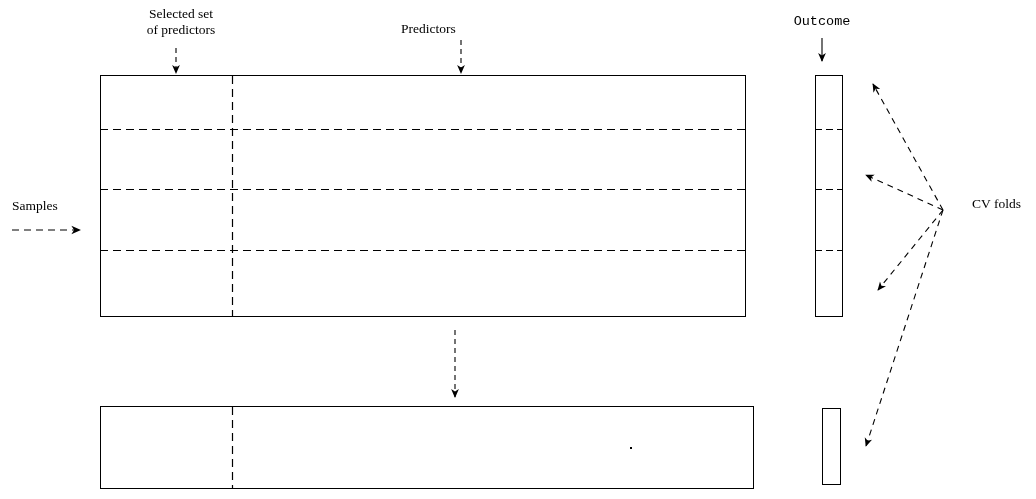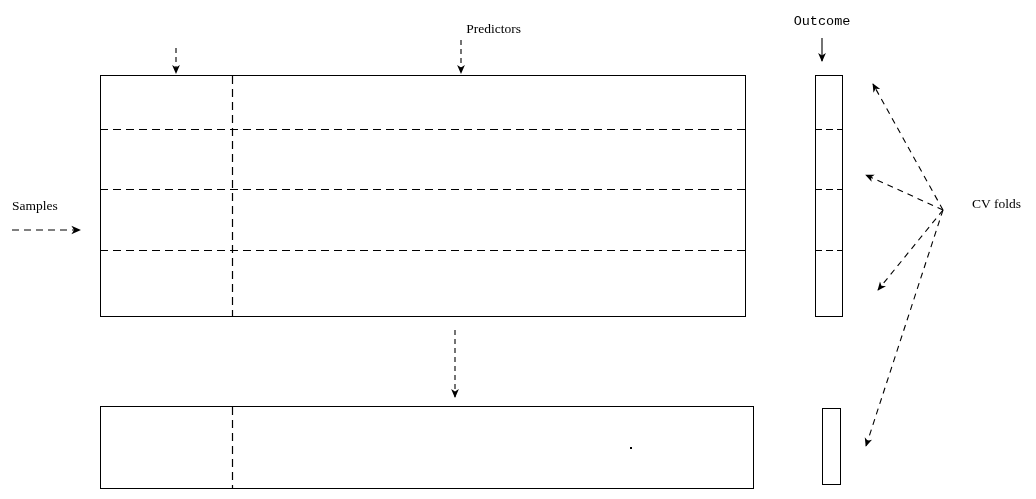--- a/index.html
+++ b/index.html
@@ -38,21 +38,21 @@
   #label-selected-set {
     left: 126px;
     top: 6px;
     width: 110px;
     text-align: center;
   }
   #label-predictors {
     left: 401px;
     top: 21px;
     width: 120px;
-    text-align: right;
+    text-align: left;
   }
   #label-outcome {
     left: 762px;
     top: 14px;
     width: 120px;
     text-align: center;
     font-family: Liberation Mono, monospace;
   }
   #label-samples {
     left: 12px;
@@ -111,20 +111,24 @@
     <line x1="455" y1="330" x2="455" y2="397" stroke="#000000" stroke-width="1.1" stroke-dasharray="5 4" marker-end="url(#ah-thin)"></line>
 
     <line x1="943" y1="210" x2="873" y2="84" stroke="#000000" stroke-width="1.1" stroke-dasharray="6 5" marker-end="url(#ah-thin)"></line>
     <line x1="943" y1="210" x2="866" y2="175" stroke="#000000" stroke-width="1.1" stroke-dasharray="6 5" marker-end="url(#ah-thin)"></line>
     <line x1="943" y1="210" x2="878" y2="290" stroke="#000000" stroke-width="1.1" stroke-dasharray="6 5" marker-end="url(#ah-thin)"></line>
     <line x1="943" y1="210" x2="866" y2="446" stroke="#000000" stroke-width="1.1" stroke-dasharray="6 5" marker-end="url(#ah-thin)"></line>
 
     <rect x="630" y="447" width="2" height="2" fill="#000000"></rect>
   </svg>
 
+  <div class="lbl" id="label-selected-set">
+    <span>Selected set</span><br>
+    <span>of predictors</span>
+  </div>
 
   <div class="lbl" id="label-predictors">Predictors</div>
 
   <div class="lbl" id="label-outcome">Outcome</div>
 
   <div class="lbl" id="label-samples">Samples</div>
 
   <div class="lbl" id="label-cvfolds">CV folds</div>
 
 </div>

